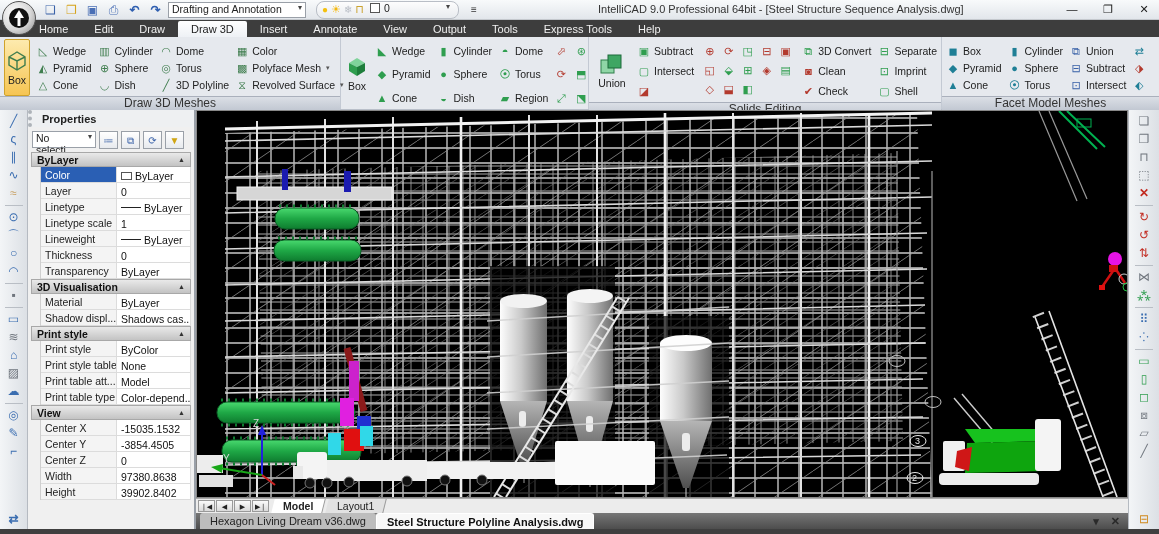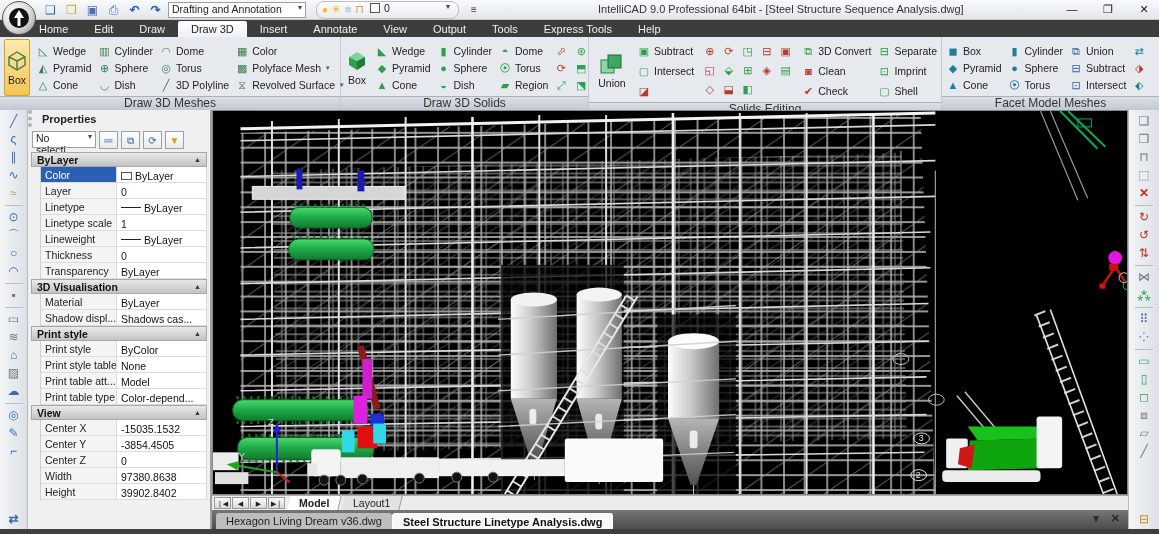--- a/index.html
+++ b/index.html
@@ -43,21 +43,21 @@
   .gicon { text-align:center; font-size:11px; line-height:19px; }
 
   .main { height:419px; display:flex; }
   .vtoolbar { width:28px; background:linear-gradient(90deg,#f3f5f7,#dce0e5); border-right:1px solid #b5bac1; display:flex; flex-direction:column; align-items:center; padding:4px 0 2px; gap:3px; }
   .vtoolbar.right { width:31px; border-right:none; border-left:1px solid #b5bac1; }
   .vicon { font-size:12px; line-height:15px; color:#3a6db0; width:20px; text-align:center; cursor:default; }
   .vicon.red { color:#c22a20; } .vicon.grn { color:#2f9e4f; } .vicon.gry { color:#6f757d; } .vicon.org { color:#d08a1e; }
   .vsep { width:18px; border-top:1px solid #b9bec5; margin:1px 0; }
   .regen { margin-top:auto; }
 
-  .props { width:184px; background:#f0f0f0; border-right:2px solid #9aa0a8; display:flex; flex-direction:column; overflow:hidden; }
+  .props { width:168px; background:#f0f0f0; border-right:2px solid #9aa0a8; display:flex; flex-direction:column; overflow:hidden; }
   .phead { height:17px; font-size:11px; font-weight:bold; color:#222; padding-left:10px; display:flex; align-items:center; border-left:4px dotted #aeb3b9; background:#eef0f2; }
   .ptools { height:25px; display:flex; align-items:center; gap:3px; padding:0 4px; }
   .pcombo { width:64px; height:17px; }
   .pbtn { width:19px; height:18px; border:1px solid #9aa0a8; background:linear-gradient(#ffffff,#e7eaee); font-size:10px; text-align:center; line-height:17px; color:#3a62a8; }
   .pbtn.f { color:#d0a513; }
   .sections { flex:1; overflow:hidden; padding:0 3px; }
   .sechead { height:15px; background:linear-gradient(#e9e9e9,#c3c3c3); border:1px solid #a8a8a8; display:flex; align-items:center; justify-content:space-between; padding:0 5px; font-size:10.5px; font-weight:bold; color:#111; }
   .collapse { font-size:7px; color:#333; }
   .rows { margin-left:9px; border-left:1px solid #cfcfcf; }
   .prow { display:flex; height:16px; border-bottom:1px solid #dcdcdc; border-right:1px solid #dcdcdc; font-size:10.5px; }
@@ -280,21 +280,20 @@
             <span class="ic gf">⊛</span>
           </div>
         <div class="item">
             <span class="ic gf">⬒</span>
           </div>
         <div class="item">
             <span class="ic gf">⬔</span>
           </div>
       </div>
     </div>
-    <div class="plabel">Draw 3D Solids</div>
   </div>
 
   <div class="panel" style="width:353px">
     <div class="pcontent">
       <div class="bigbtn">
         <svg width="26" height="22" viewBox="0 0 26 22">
             <rect x="2" y="7" width="13" height="13" fill="#8fd6a6" stroke="#2f7f4a"></rect>
             <rect x="9" y="2" width="13" height="13" fill="#3fa663" stroke="#1d6b3a"></rect>
           </svg>
         <span class="blabel">Union</span>
@@ -752,21 +751,21 @@
       <span class="navbtn">❘◀</span>
       <span class="navbtn">◀</span>
       <span class="navbtn">▶</span>
       <span class="navbtn">▶❘</span>
       <span class="ltab active"><span>Model</span></span>
       <span class="ltab"><span>Layout1</span></span>
     </div>
 
     <div class="docbar">
       <span class="dtab inactive">Hexagon Living Dream v36.dwg</span>
-      <span class="dtab active">Steel Structure Linetype Analysis.dwg</span>
+      <span class="dtab active">Steel Structure Polyline Analysis.dwg</span>
       <span class="docctl">
         <span>▾</span>
         <span>✕</span>
       </span>
     </div>
   </div>
 
   <div class="vtoolbar right">
     <span class="vicon gry">❏</span>
     <span class="vicon gry">❐</span>

